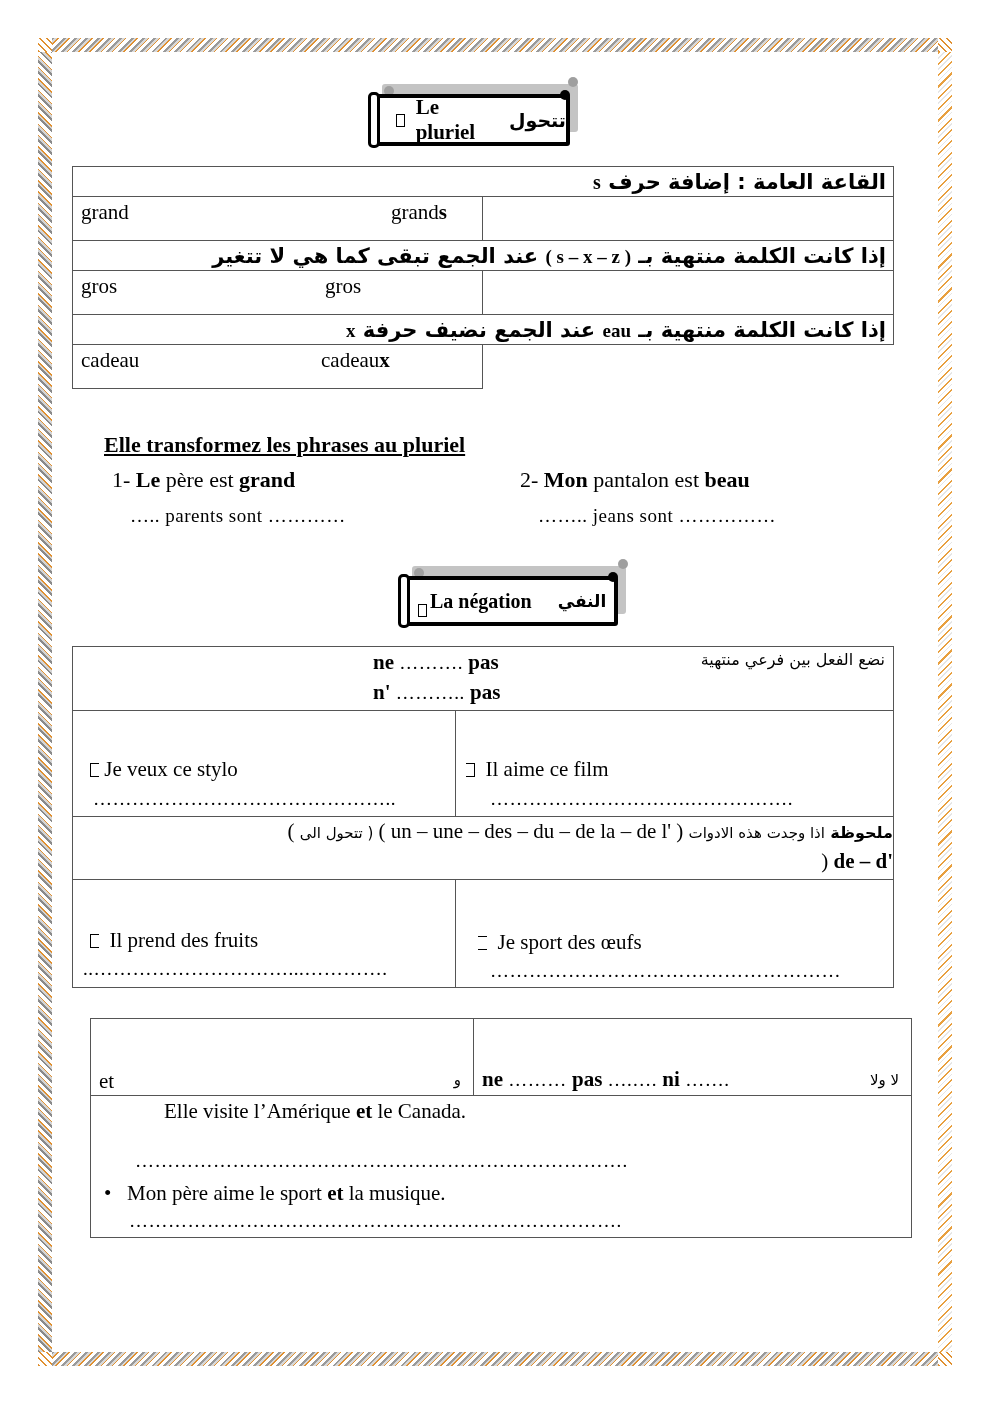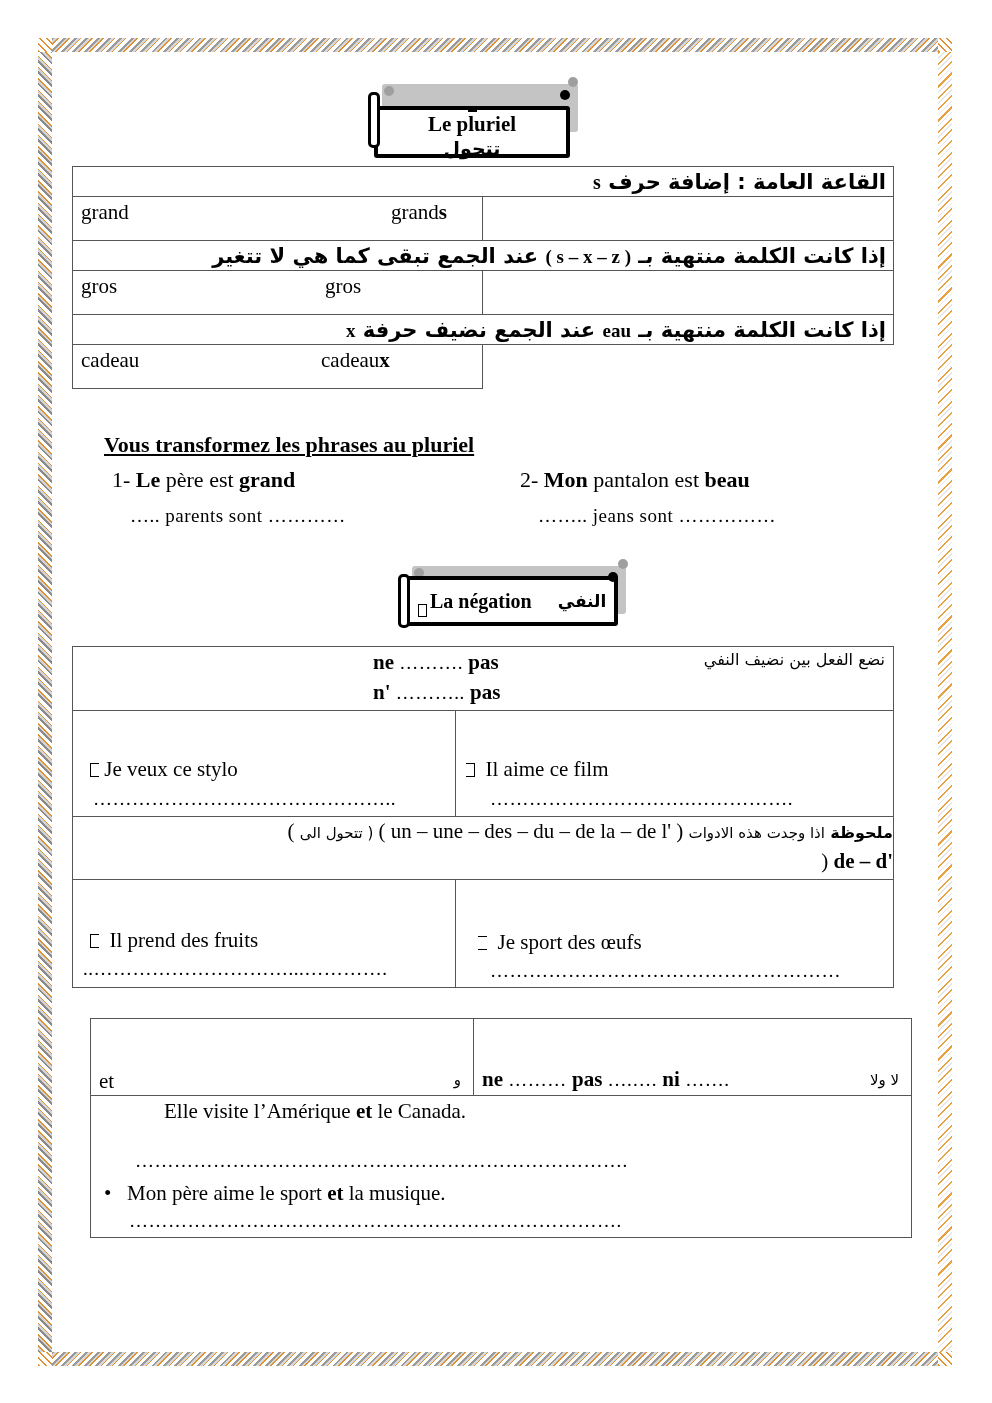--- a/index.html
+++ b/index.html
@@ -55,21 +55,21 @@
   <div class="corner c-tl"></div>
   <div class="corner c-tr"></div>
   <div class="corner c-bl"></div>
   <div class="corner c-br"></div>
 </div>
 
 <div class="scroll" style="left:368px; top:74px; width:216px; height:80px;">
   <div class="shadow" style="left:14px; top:10px; width:196px; height:48px;"></div>
   <div class="knob" style="left:200px; top:3px;"></div>
   <div class="knob" style="left:16px; top:12px;"></div>
-  <div class="box" style="left:6px; top:32px; width:188px; height:44px;flex-direction:column;">
+  <div class="box" style="left:6px; top:20px; width:188px; height:44px;">
     <span style="width:20px;"></span>
     <span class="sq-icon"></span>
     <span style="width:12px;"></span>
     <span class="scroll-fr">Le pluriel</span>
     <span style="width:14px;"></span>
     <span class="scroll-ar">تتحول</span>
   </div>
   <div class="bar" style="left:0px; top:18px; height:50px;"></div>
   <div class="endcap" style="left:192px; top:16px;"></div>
 </div>
@@ -114,21 +114,21 @@
   <tr style="height:44px;">
     <td style="position:relative;">
       <span class="abs" style="left:8px; top:3px;">cadeau</span>
       <span class="abs" style="left:248px; top:3px;"><span>cadeau</span><b>x</b></span>
     </td>
     <td style="border:none; border-top:1.5px solid #555;"></td>
   </tr>
 </tbody>
   </table>
 
-<div class="abs" style="left:104px; top:432px; font-size:22px; font-weight:bold; text-decoration:underline;">Vous transformez les phrases au pluriel</div>
+<div class="abs" style="left:104px; top:432px; font-size:22px; font-weight:bold; text-decoration:underline;">Elle transformez les phrases au pluriel</div>
 
 <div class="abs" style="left:112px; top:467px; font-size:22px;">
   <span>1-</span>
   <b>Le</b><span> père est </span><b>grand</b>
 </div>
 <div class="abs dots" style="left:130px; top:505px;">….. parents sont …………</div>
 
 <div class="abs" style="left:520px; top:467px; font-size:22px;">
   <span>2-</span>
   <b>Mon</b><span> pantalon est </span><b>beau</b>
@@ -148,21 +148,21 @@
     <span class="scroll-ar" style="font-size:17px;">النفي</span>
   </div>
   <div class="bar" style="left:0px; top:18px; height:48px;"></div>
   <div class="endcap" style="left:210px; top:16px;"></div>
 </div>
 
 <table class="t" style="left:72px; top:646px; width:822px;">
   <tbody>
       <tr style="height:64px;">
     <td colspan="2" style="position:relative;">
-      <span class="abs" style="right:8px; top:3px; direction:rtl; font-family:'DejaVu Sans',sans-serif; font-size:16px;">نضع الفعل بين نضيف النفي</span>
+      <span class="abs" style="right:8px; top:3px; direction:rtl; font-family:'DejaVu Sans',sans-serif; font-size:16px;">نضع الفعل بين فرعي منتهية</span>
       <span class="abs" style="left:300px; top:3px;"><b>ne</b><span class="dots"> ………. </span><b>pas</b></span>
       <span class="abs" style="left:300px; top:33px;"><b>n'</b><span class="dots"> ……….. </span><b>pas</b></span>
     </td>
   </tr>
   <tr style="height:106px;">
     <td style="width:368px; position:relative;">
       <span class="abs" style="left:17px; top:46px;"><span class="chk chk-l"></span> <span>Je veux ce stylo</span></span>
       <span class="abs dots" style="left:20px; top:77px;">………………………………………..</span>
     </td>
     <td style="position:relative;">

